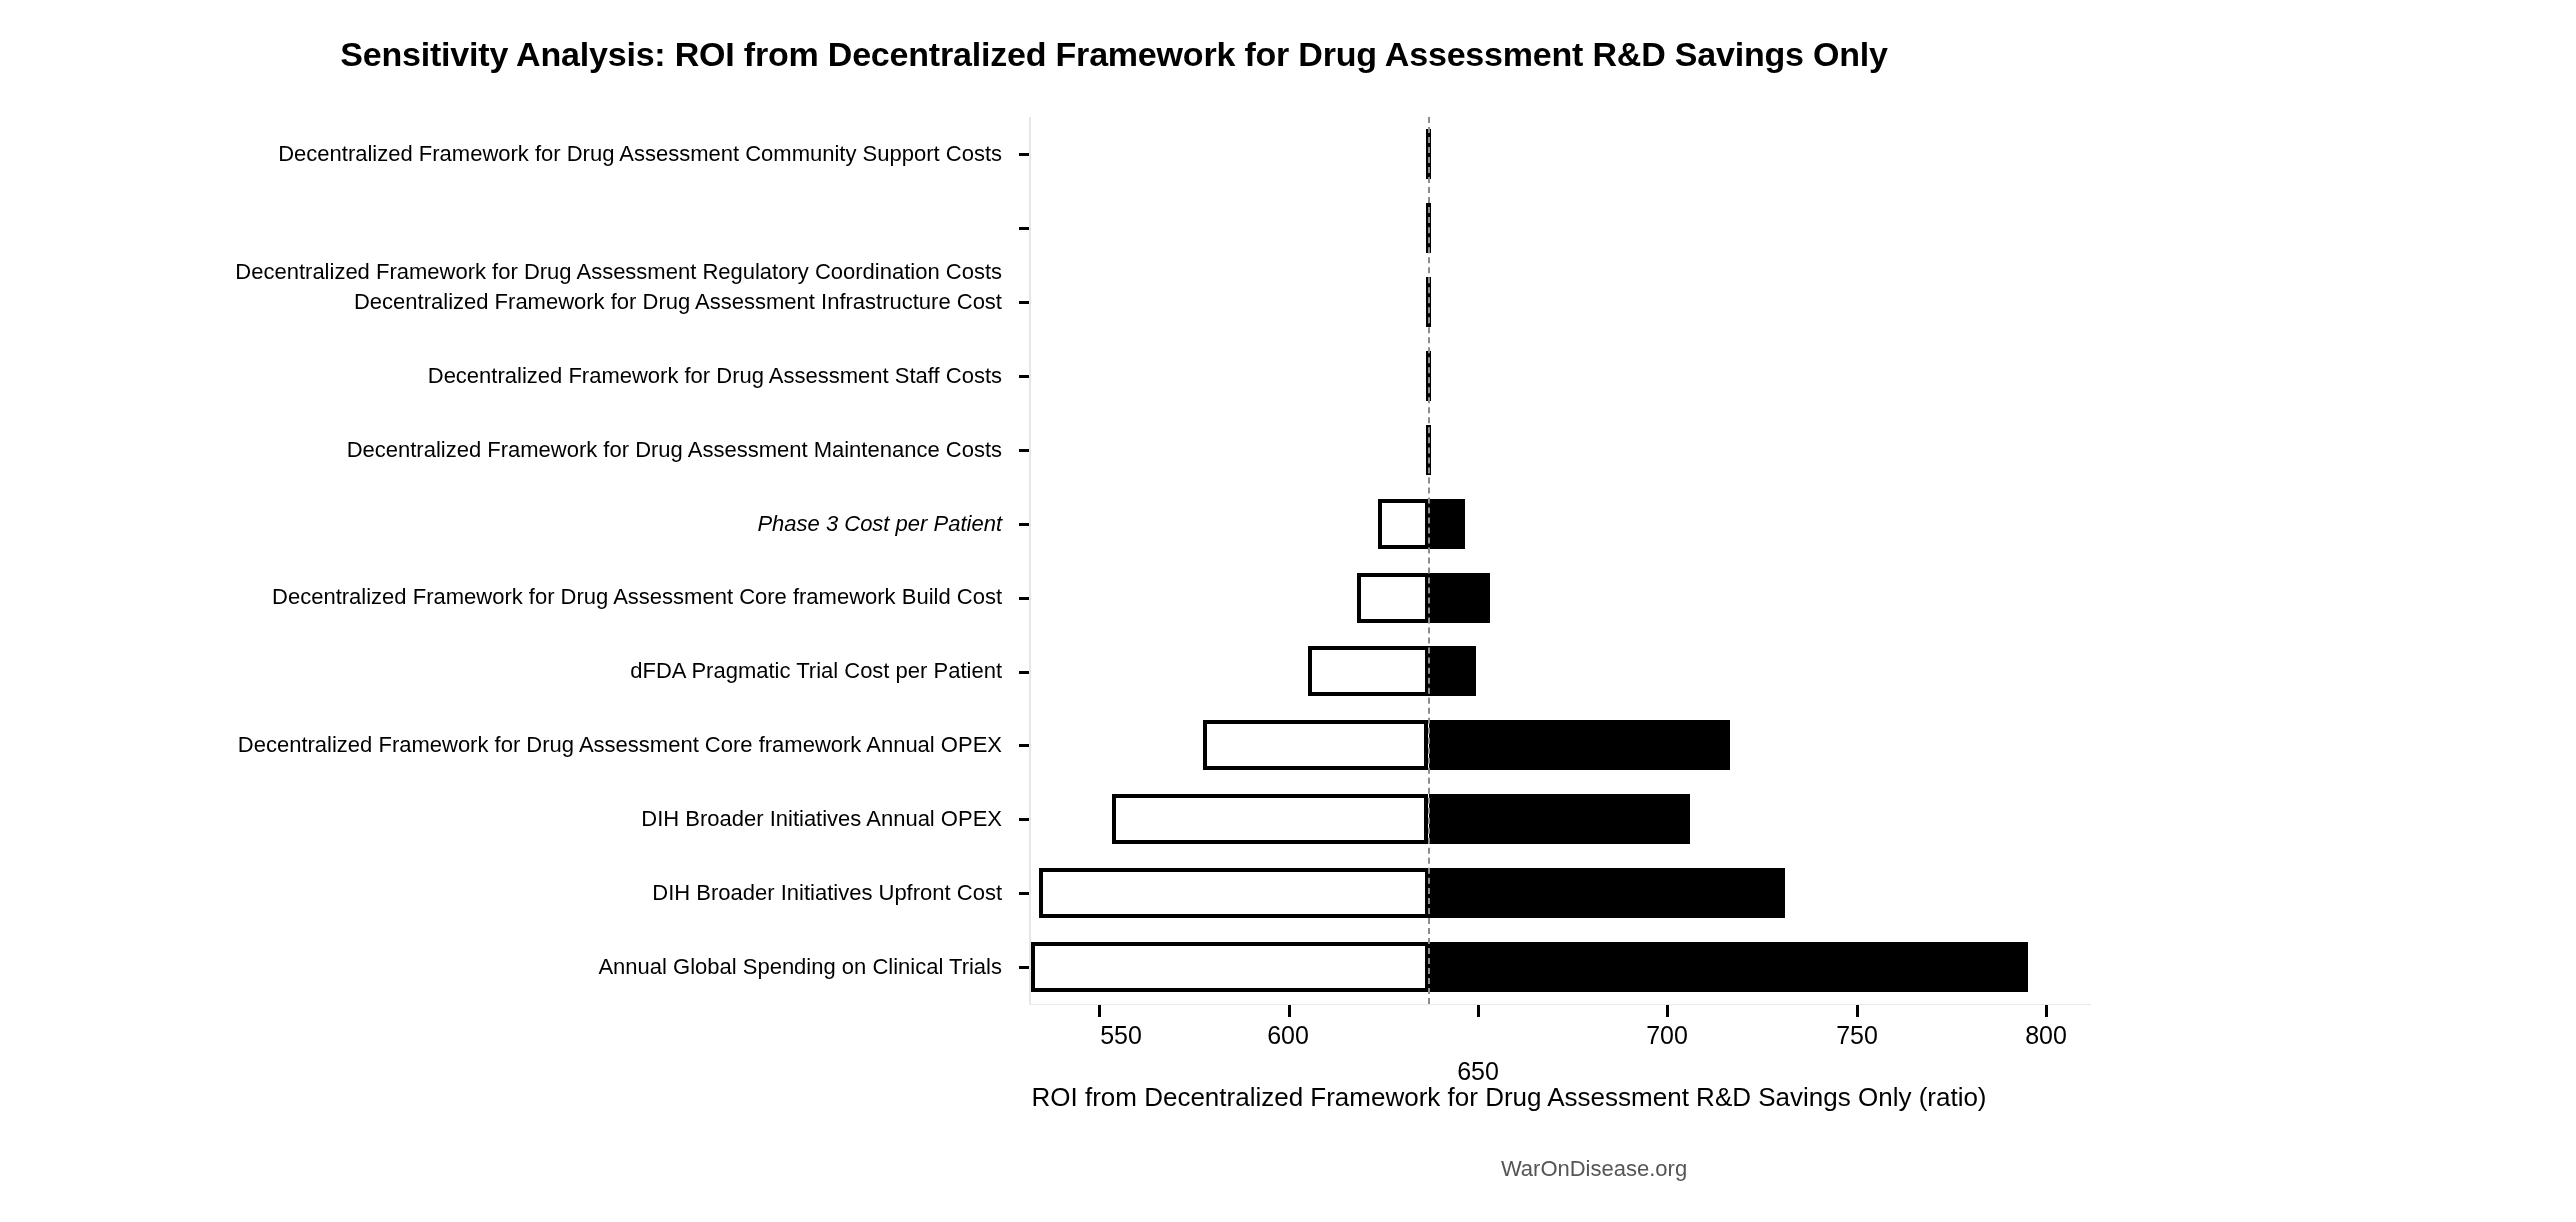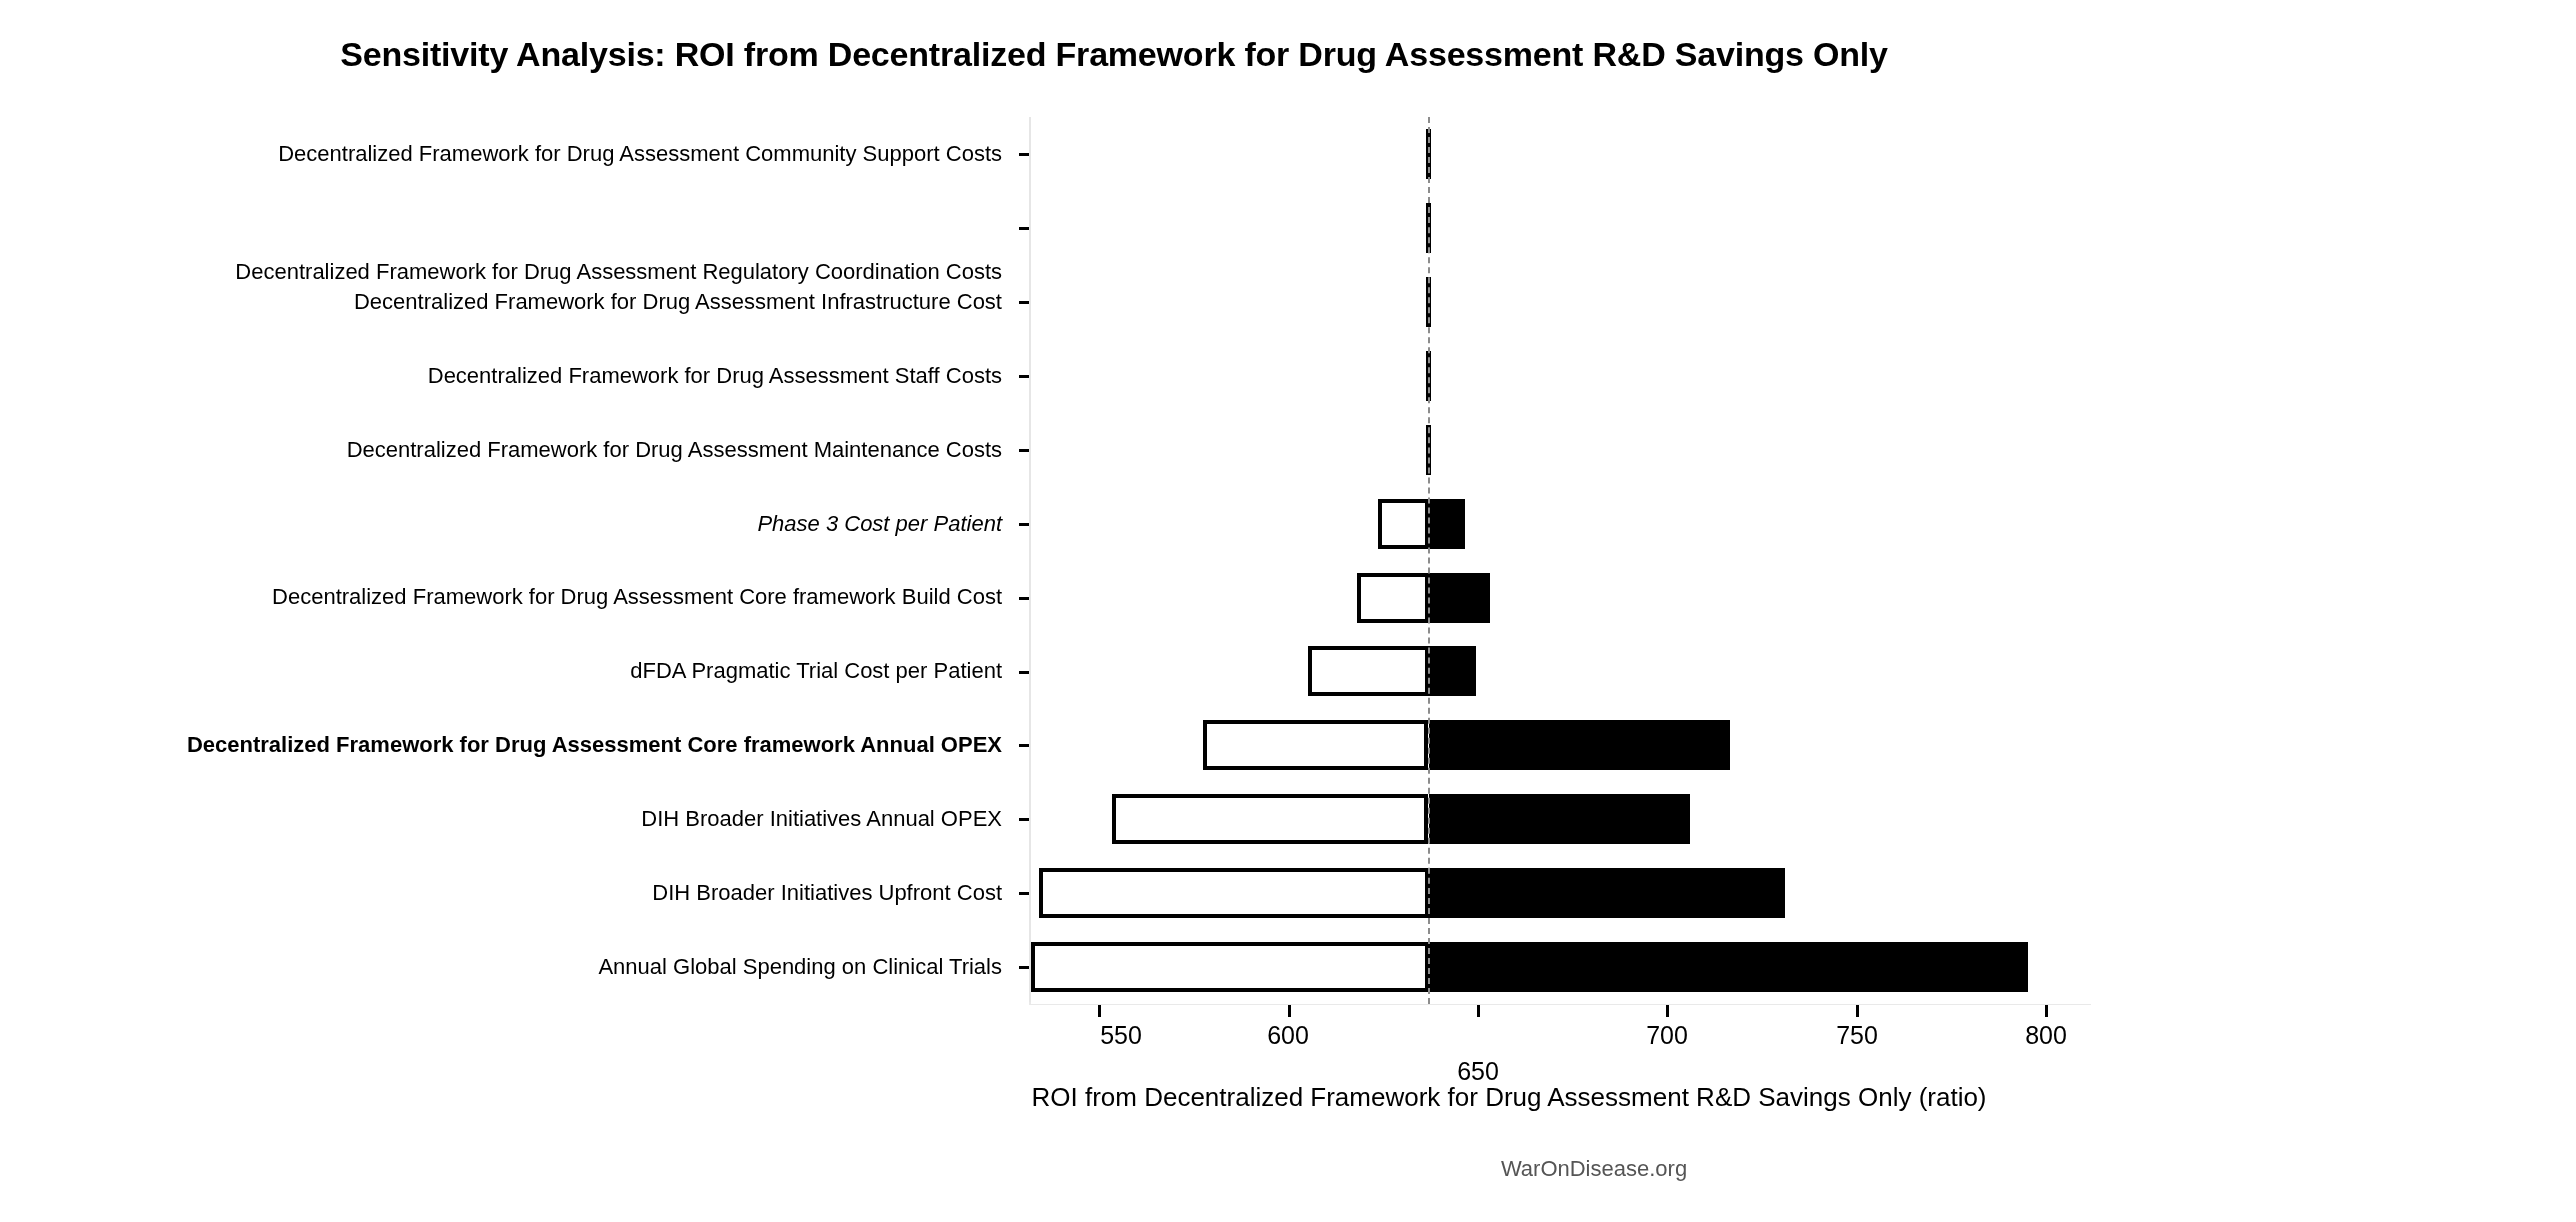--- a/index.html
+++ b/index.html
@@ -136,21 +136,21 @@
     </div>
   <div id="ylabels">
       <div class="ylabel" style="top: 154px;">Decentralized Framework for Drug Assessment Community Support Costs</div>
       <div class="ylabel" style="top: 228px; margin-top: 44px;">Decentralized Framework for Drug Assessment Regulatory Coordination Costs</div>
       <div class="ylabel" style="top: 302px;">Decentralized Framework for Drug Assessment Infrastructure Cost</div>
       <div class="ylabel" style="top: 376px;">Decentralized Framework for Drug Assessment Staff Costs</div>
       <div class="ylabel" style="top: 450px;">Decentralized Framework for Drug Assessment Maintenance Costs</div>
       <div class="ylabel" style="top: 524px; font-style: italic;">Phase 3 Cost per Patient</div>
       <div class="ylabel" style="top: 597px;">Decentralized Framework for Drug Assessment Core framework Build Cost</div>
       <div class="ylabel" style="top: 671px;">dFDA Pragmatic Trial Cost per Patient</div>
-      <div class="ylabel" style="top: 745px; font-weight: bold;">Decentralized Framework for Drug Assessment Core framework Annual OPEX</div>
+      <div class="ylabel" style="top: 745px;">Decentralized Framework for Drug Assessment Core framework Annual OPEX</div>
       <div class="ylabel" style="top: 819px;">DIH Broader Initiatives Annual OPEX</div>
       <div class="ylabel" style="top: 893px;">DIH Broader Initiatives Upfront Cost</div>
       <div class="ylabel" style="top: 967px; text-align: center;">Annual Global Spending on Clinical Trials</div>
     </div>
   <div id="xticks">
       <div class="xtick" style="left: 1098px;"></div>
       <div class="xtick" style="left: 1288px;"></div>
       <div class="xtick" style="left: 1477px;"></div>
       <div class="xtick" style="left: 1666px;"></div>
       <div class="xtick" style="left: 1856px;"></div>

